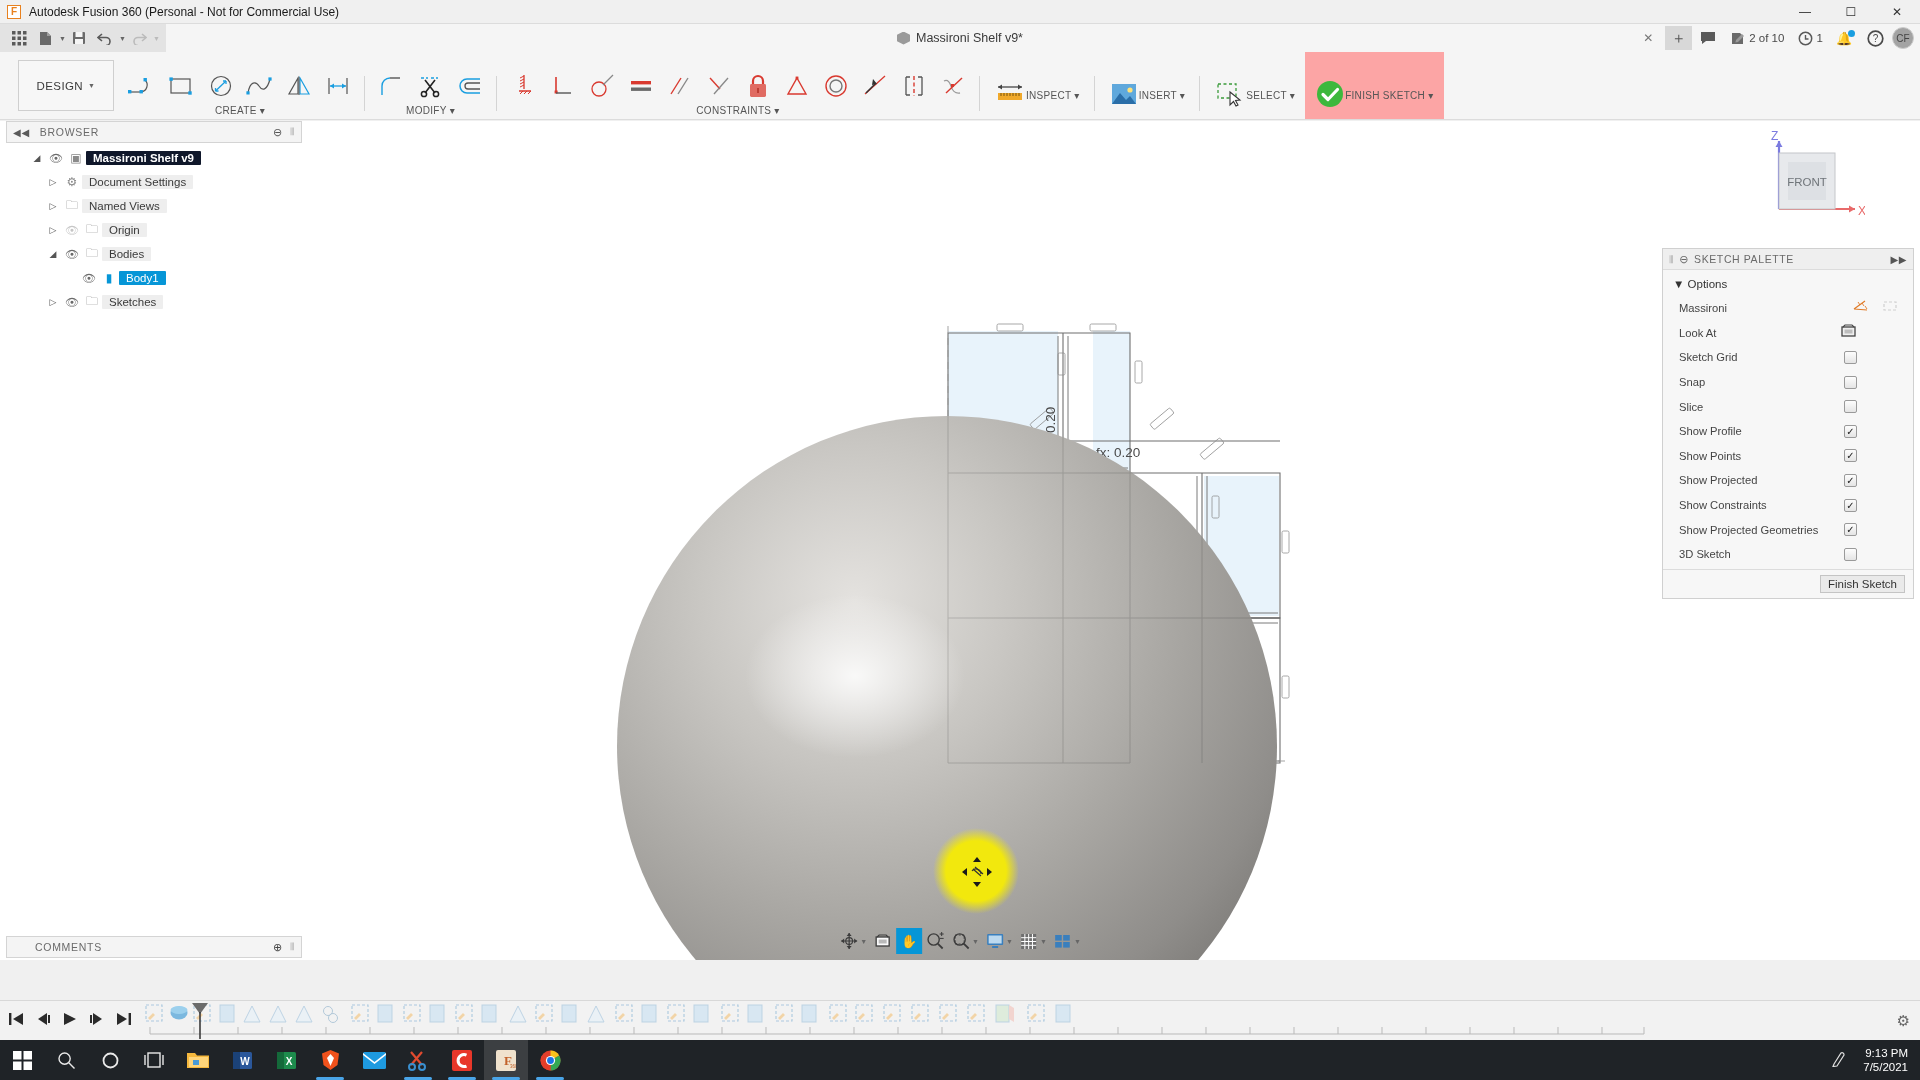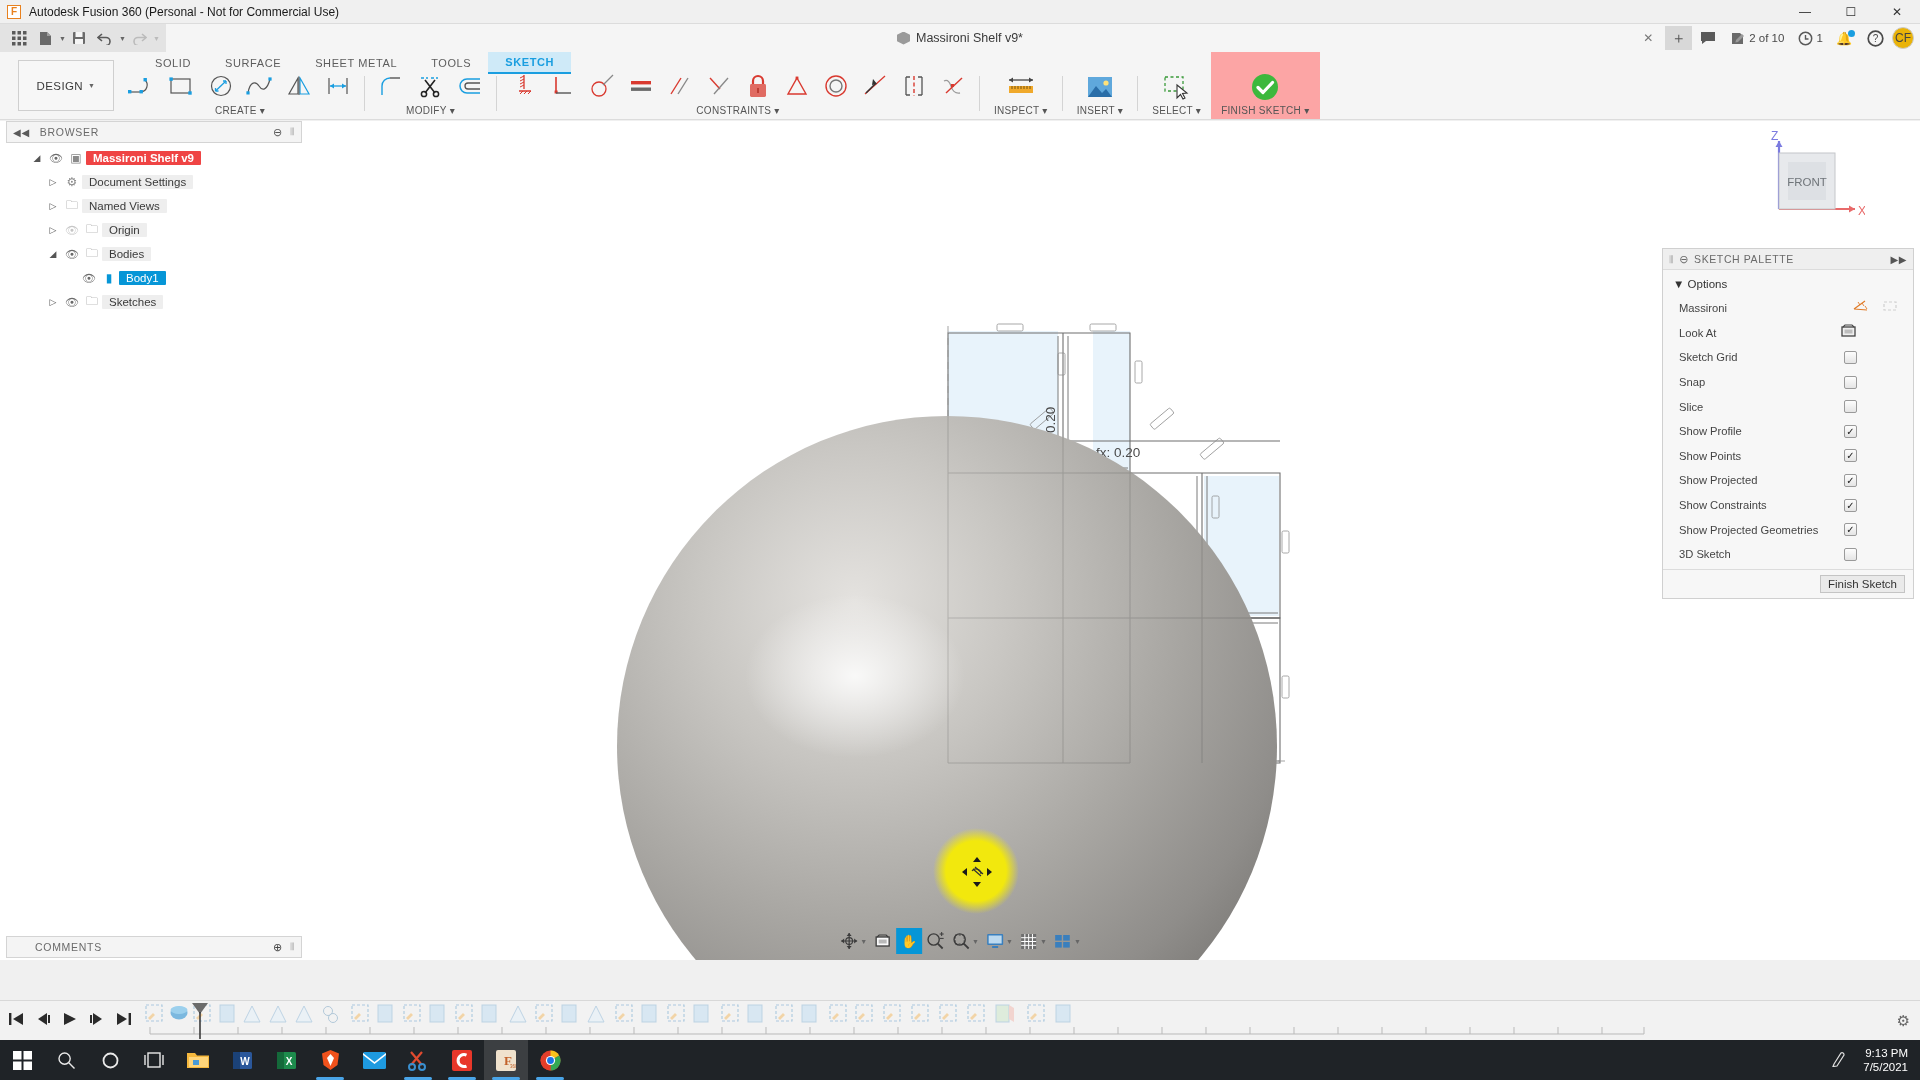--- a/index.html
+++ b/index.html
@@ -38,43 +38,43 @@
     position: absolute; left: 50%; transform: translateX(-50%);
     display: flex; align-items: center; gap: 6px; height: 28px;
     font-size: 12.5px; color: #3b3b3b;
   }
   #doctab .cube { width: 13px; height: 13px; background: #9a9a9a;
     clip-path: polygon(50% 0, 100% 25%, 100% 75%, 50% 100%, 0 75%, 0 25%); }
   #qatright { position: absolute; right: 6px; display: flex; align-items: center; gap: 2px; height: 28px; }
   .rtitem { display: flex; align-items: center; gap: 3px; padding: 0 6px; height: 24px;
             font-size: 11.5px; color: #4a4a4a; }
   .rtitem.plusbox { background: #d8d8d8; }
-  .avatar { width: 22px; height: 22px; border-radius: 50%; background: #eab308; border: 1px solid #ccc;
-            display: flex; align-items: center; justify-content: center; font-size: 12px; color: #444; }
+  .avatar { width: 22px; height: 22px; border-radius: 50%; background: #a3a3a3; border: 1px solid #ccc;
+            display: flex; align-items: center; justify-content: center; font-size: 10px; color: #444; }
   .bell { position: relative; font-size: 13px; color: #444; }
   .bell .dot { position: absolute; top: -1px; right: -2px; width: 7px; height: 7px;
                background: #1a9ee0; border-radius: 50%; }
 
   
   #ribbon { height: 68px; background: #f5f5f5; display: flex; align-items: stretch;
             border-bottom: 1px solid #dcdcdc; position: relative; }
   #designbox { width: 96px; margin: 8px 6px 8px 18px; border: 1px solid #cfcfcf; background: #f7f7f7;
                display: flex; align-items: center; justify-content: center;
                font-size: 11.5px; color: #3a3a3a; letter-spacing: .4px; }
   .tabstrip { position: absolute; top: 0; left: 138px; display: flex; height: 22px; align-items: center; }
   .rtab { padding: 0 17px; font-size: 11px; color: #5d5d5d; letter-spacing: .6px; height: 22px;
           display: flex; align-items: center; }
   .rtab.active { color: #1a9ee0; background: #cfeaf8; border-bottom: 2px solid #1a9ee0; font-weight: bold; }
   .rgroup { display: flex; flex-direction: column; align-items: center; justify-content: flex-end;
             padding: 22px 4px 3px 4px; position: relative; }
   .rgroup .icons { display: flex; align-items: center; height: 36px; gap: 2px; }
   .rgroup .glabel { font-size: 10px; color: #555; margin-top: 2px; letter-spacing: .3px; }
   .ricon { width: 37px; height: 34px; display: flex; align-items: center; justify-content: center; }
   .rsep { width: 1px; background: #d4d4d4; margin: 24px 4px 8px 4px; }
-  .bigbtn { display: flex; flex-direction: column; align-items: center; justify-content: flex-end;
+  .bigbtn { display: flex; flex-direction: row; align-items: center; justify-content: flex-end;
             padding: 20px 10px 3px 10px; min-width: 62px; }
   .bigbtn .bi { height: 32px; display: flex; align-items: center; justify-content: center; }
   .bigbtn .bl { font-size: 10px; color: #555; margin-top: 3px; letter-spacing: .3px; }
   .bigbtn.finish { background: #fca5a5; text-align: center; }
 
   
   #main { position: absolute; top: 121px; left: 0; right: 0; bottom: 120px; background: #fff; }
   #viewport { position: absolute; inset: 0; background: #ffffff; overflow: hidden; }
 
   
@@ -83,21 +83,21 @@
               display: flex; align-items: center; padding: 0 6px; font-size: 10.5px;
               color: #6a6a6a; letter-spacing: .7px; }
   .panelhdr .ph-title { margin-left: 10px; flex: 1; }
   .tree { padding-top: 3px; font-size: 11.5px; color: #3a3a3a; }
   .trow { display: flex; align-items: center; height: 24px; padding-left: 16px; }
   .trow .arrow { width: 18px; text-align: center; color: #555; font-size: 9px; }
   .trow .eye { width: 20px; text-align: center; color: #6a6a6a; font-size: 11px; }
   .trow .eye.off { color: #c6c6c6; }
   .trow .ti { width: 20px; text-align: center; color: #8a8a8a; font-size: 12px; }
   .trow .tlabel { padding: 1px 7px; background: #eeeeee; border-radius: 1px; }
-  .trow.root .tlabel { background: #ef4444; color: #ffffff; font-weight: bold; }
+  .trow.root .tlabel { background: #0f172a; color: #ffffff; font-weight: bold; }
   .trow.sel .tlabel { background: #0696d7; color: #ffffff; }
   .radio-ico { width: 13px; height: 13px; border-radius: 50%; border: 1.5px solid #fff;
                margin-left: 5px; display: flex; align-items: center; justify-content: center; }
   .radio-ico i { width: 5px; height: 5px; background: #fff; border-radius: 50%; display: block; }
 
   
   #palette { position: absolute; right: 6px; top: 127px; width: 252px;
              background: #f7f7f7; border: 1px solid #d0d0d0; z-index: 20; }
   #palette .phdr { height: 21px; background: #efefef; border-bottom: 1px solid #dcdcdc;
                    display: flex; align-items: center; padding: 0 6px; font-size: 10.5px;
@@ -245,27 +245,20 @@
       <svg width="17" height="17" viewBox="0 0 17 17">
           <circle cx="8.5" cy="8.5" r="7.3" stroke="#4a4a4a" stroke-width="1.7" fill="none"></circle>
           <text x="8.5" y="12.4" font-size="10" font-family="Liberation Sans" text-anchor="middle" fill="#4a4a4a">?</text>
         </svg>
     </div>
     <div class="avatar">CF</div>
   </div>
 </div>
 
 <div id="ribbon">
-  <div class="tabstrip">
-    <div class="rtab">SOLID</div>
-    <div class="rtab">SURFACE</div>
-    <div class="rtab">SHEET METAL</div>
-    <div class="rtab">TOOLS</div>
-    <div class="rtab active">SKETCH</div>
-  </div>
 
   <div id="designbox">
     <span>DESIGN</span>
       <span class="caret" style="margin-left:5px">▼</span>
   </div>
 
   <div class="rgroup">
     <div class="icons">
       <div class="ricon">
           <svg width="30" height="22" viewBox="0 0 30 22">

